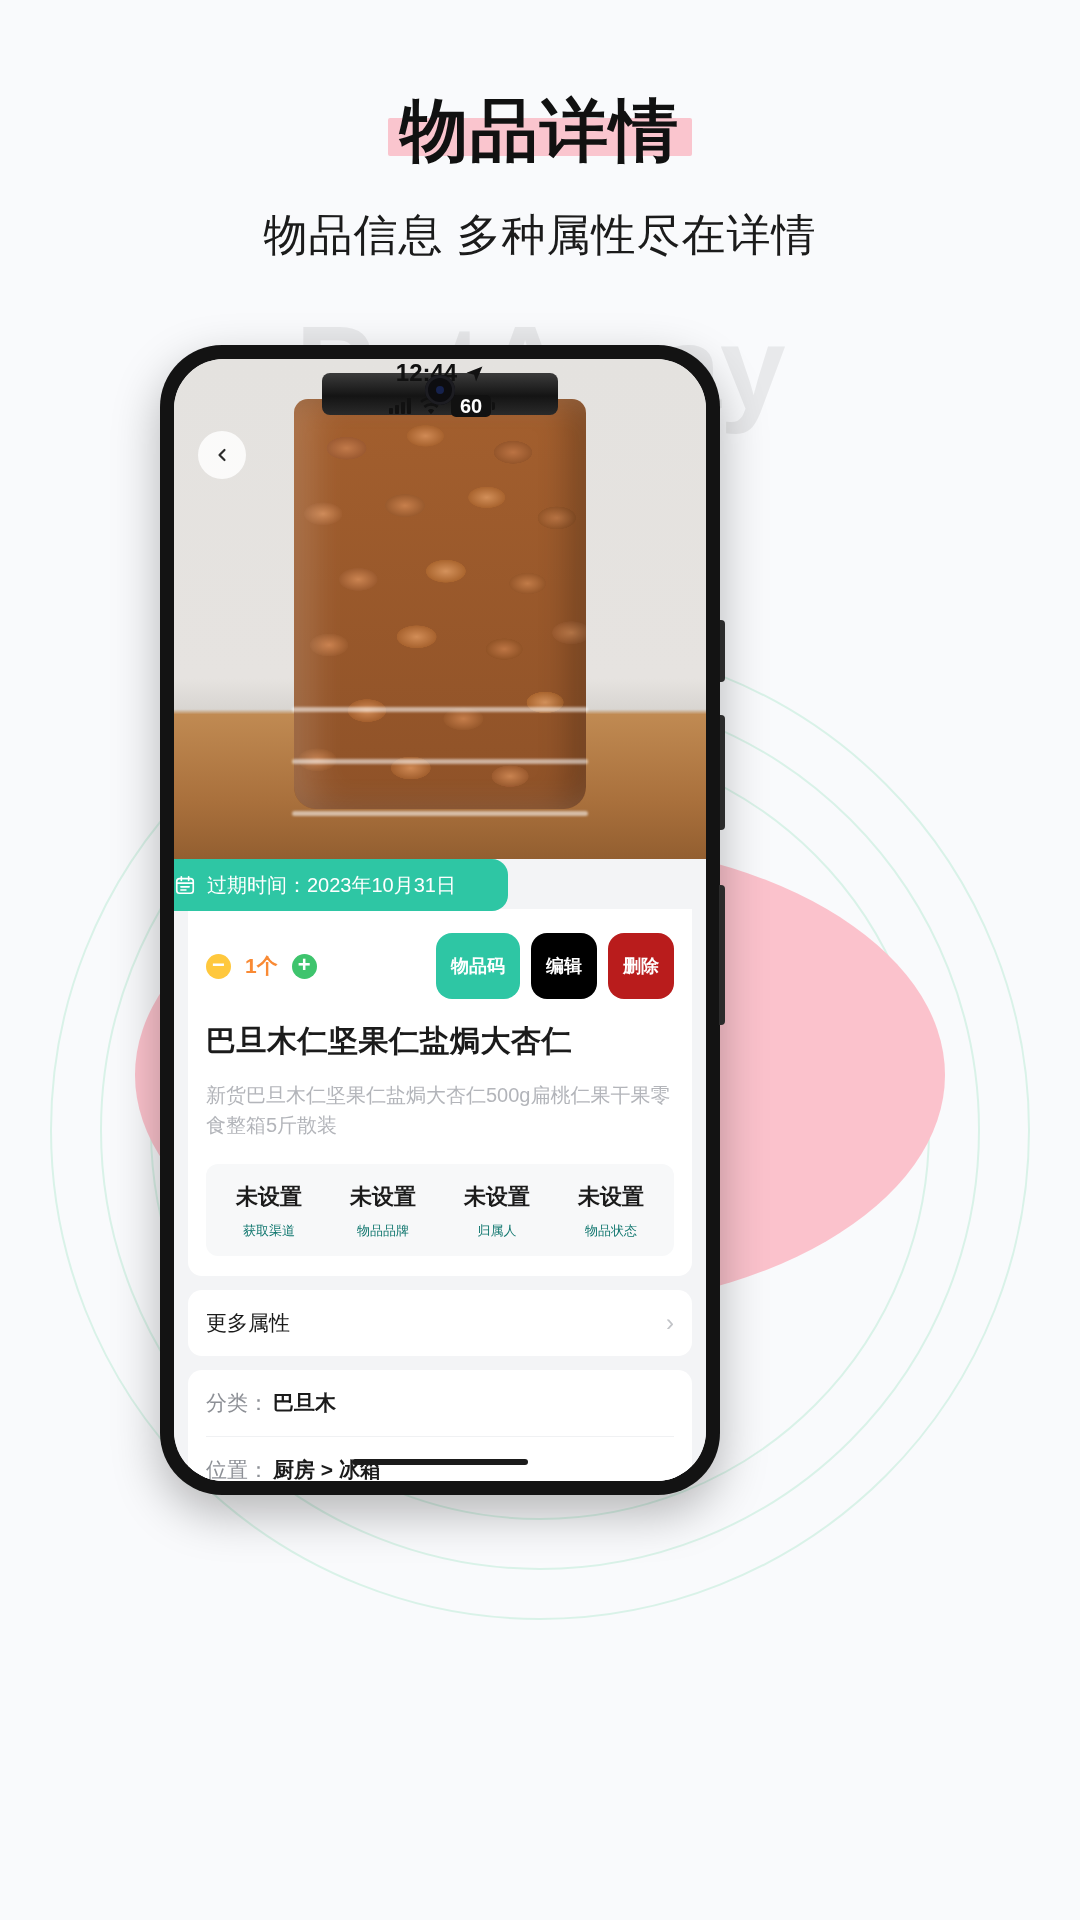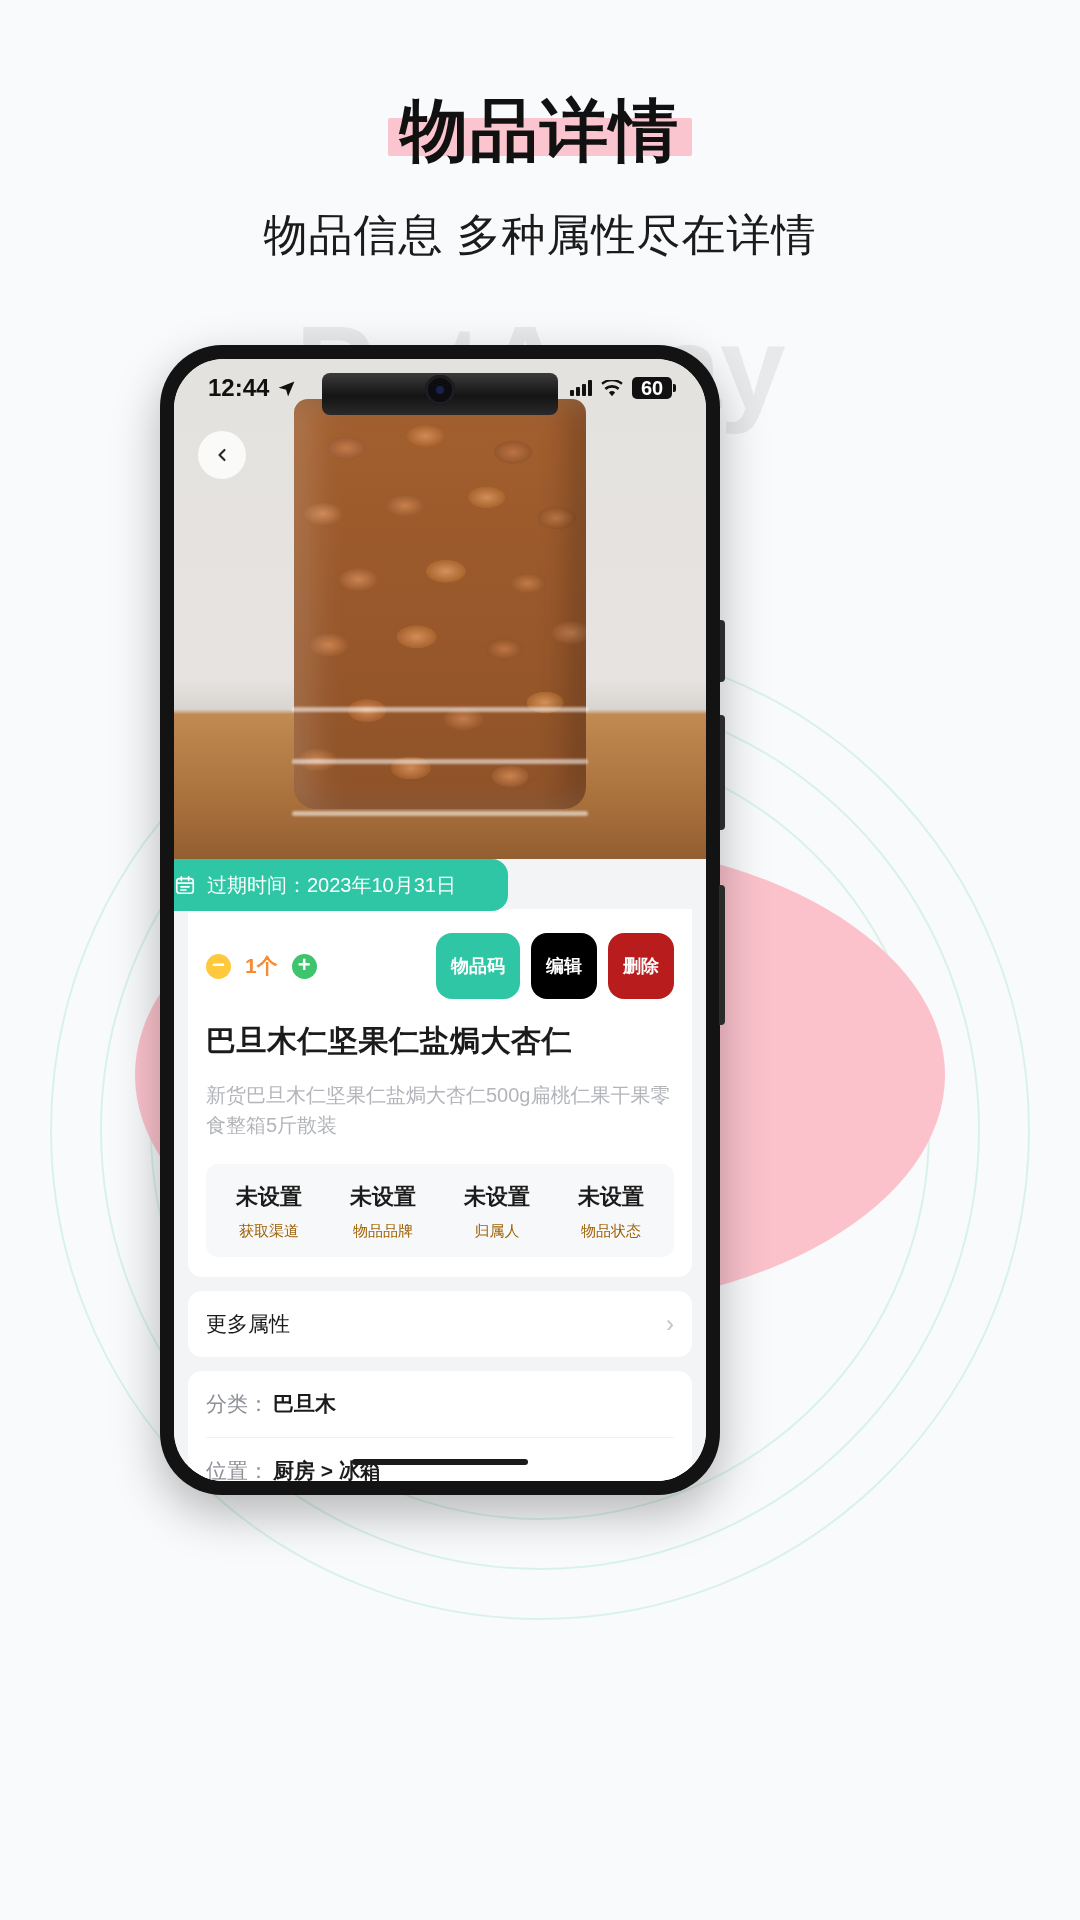--- a/index.html
+++ b/index.html
@@ -69,21 +69,21 @@
   }
   .screen {
     width: 100%; height: 100%; border-radius: 50px; overflow: hidden;
     background: #efefef; position: relative;
   }
 
   
   .statusbar {
     position: absolute; top: 0; left: 0; right: 0; height: 58px;
     display: flex; align-items: center; justify-content: space-between;
-    padding: 0 34px; z-index: 6; color: #111;
+    padding: 0 34px; z-index: 6; color: #111; flex-direction: column;
   }
   .sb-left { display: flex; align-items: center; gap: 8px; font-size: 24px; font-weight: 700; }
   .sb-right { display: flex; align-items: center; gap: 9px; }
   .nav-arrow { width: 19px; height: 19px; display:block; }
   .sig { display: flex; align-items: flex-end; gap: 2px; height: 16px; }
   .sig i { width: 4px; background: #111; display: block; border-radius: 1px; }
   .sig i:nth-child(1){height:6px}.sig i:nth-child(2){height:9px}
   .sig i:nth-child(3){height:12px}.sig i:nth-child(4){height:16px}
   .batt {
     display:flex; align-items:center; justify-content:center;
@@ -190,21 +190,21 @@
 
   .item-title { margin-top: 22px; font-size: 30px; font-weight: 700; color: #1b1b1b; letter-spacing: .5px; }
   .item-desc { margin-top: 18px; font-size: 20px; color: #b3b5ba; line-height: 1.5; }
 
   .attr-grid {
     margin-top: 24px; background: #f7f8f9; border-radius: 12px;
     display: flex; padding: 18px 6px 16px;
   }
   .attr { flex: 1; text-align: center; }
   .attr-val { font-size: 22px; font-weight: 700; color: #1b1b1b; }
-  .attr-lab { margin-top: 10px; font-size: 15px; color: #a16207; }
+  .attr-lab { margin-top: 10px; font-size: 13px; color: #0f766e; }
 
   .card.meta { margin-top: 14px; padding: 0 18px; }
   .meta-row {
     height: 66px; display: flex; align-items: center;
     font-size: 21px; color: #8d9096;
   }
   .meta-row + .meta-row { border-top: 1px solid #f0f1f3; }
   .meta-val { color: #1b1b1b; font-weight: 700; margin-left: 4px; }
 
   .card.more {

